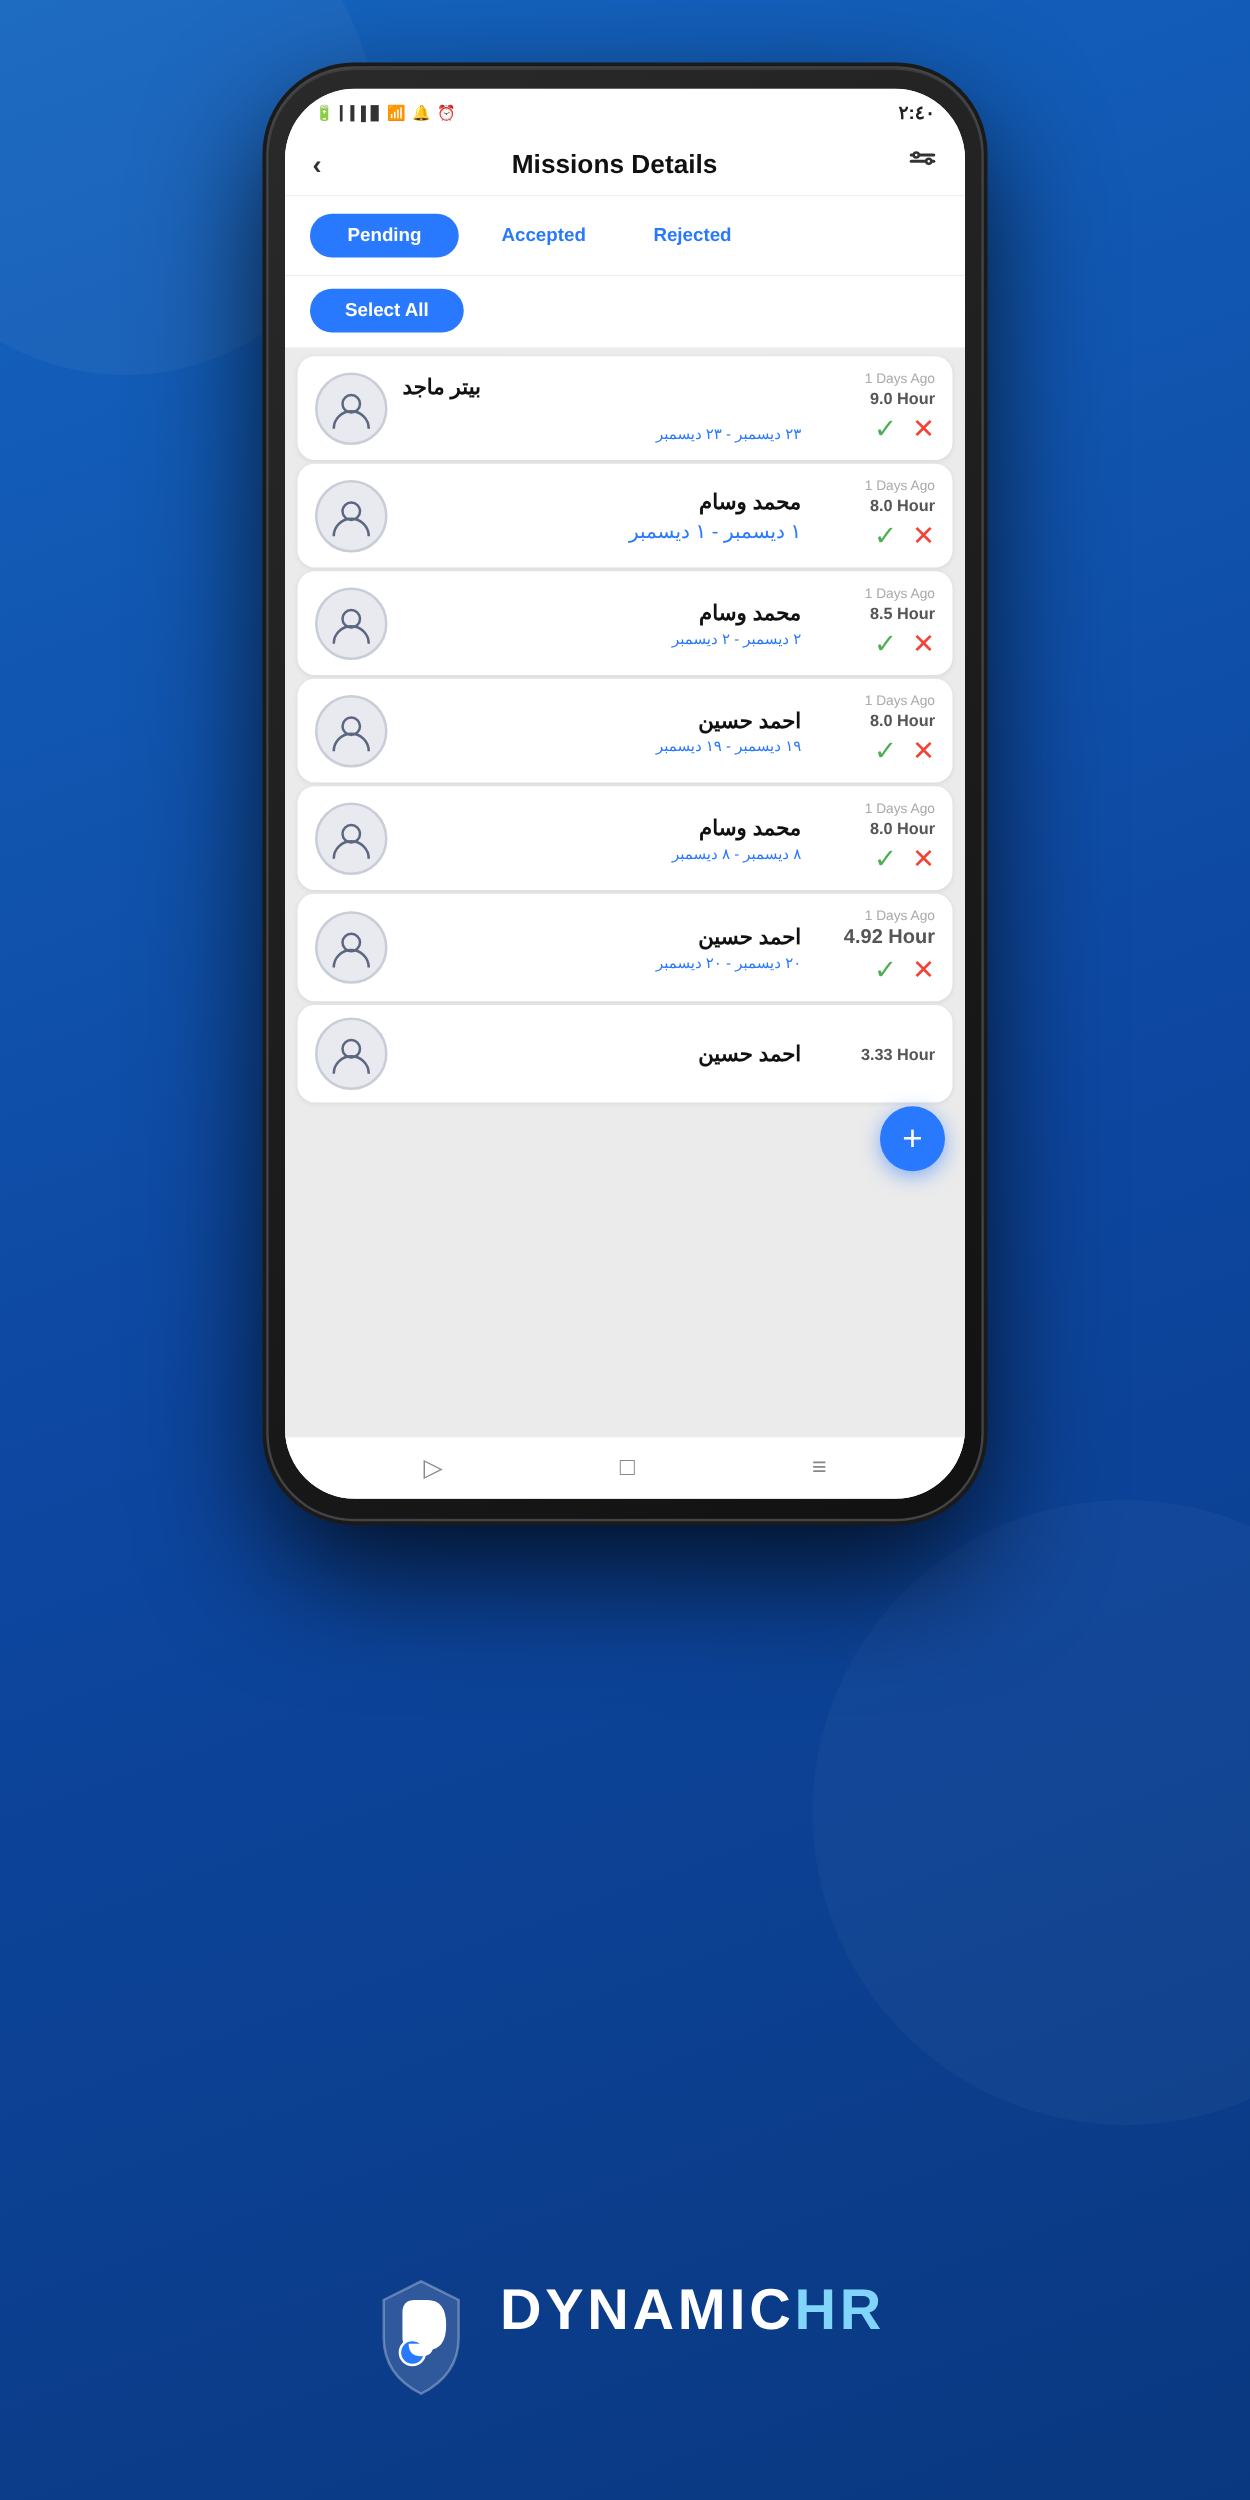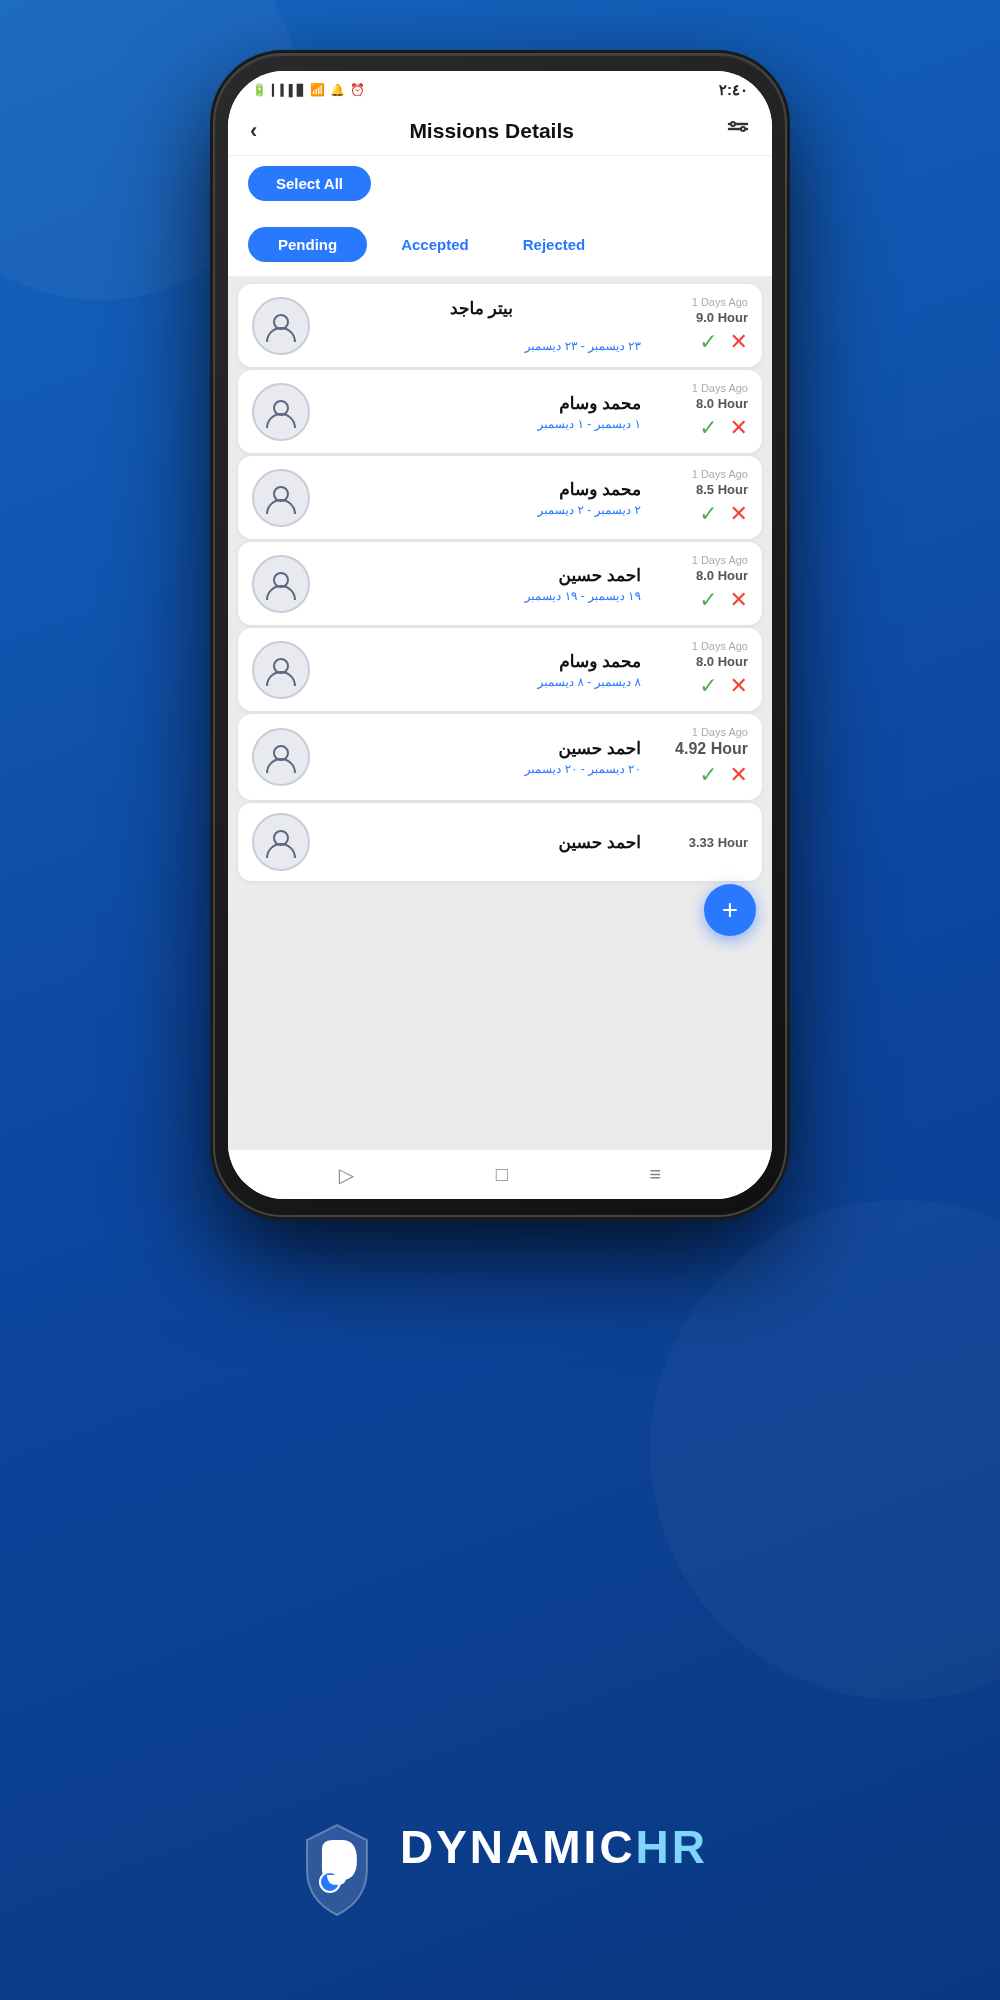--- a/index.html
+++ b/index.html
@@ -49,41 +49,41 @@
           <svg width="24" height="24" viewBox="0 0 24 24" fill="none">
             <line x1="3" y1="7" x2="21" y2="7" stroke="#333" stroke-width="2.5" stroke-linecap="round"></line>
             <line x1="3" y1="12" x2="21" y2="12" stroke="#333" stroke-width="2.5" stroke-linecap="round"></line>
             <line x1="7" y1="7" x2="7" y2="7" stroke="#333" stroke-width="2.5" stroke-linecap="round"></line>
             <circle cx="7" cy="7" r="2" fill="white" stroke="#333" stroke-width="2"></circle>
             <circle cx="17" cy="12" r="2" fill="white" stroke="#333" stroke-width="2"></circle>
           </svg>
         </div>
       </div>
 
-      <div style="background:#fff;padding:10px 20px 12px;flex-shrink:0;">
-        <button style="background:#2979ff;color:#fff;border:none;border-radius:25px;padding:9px 28px;font-size:15px;font-weight:700;cursor:pointer;">Select All</button>
-      </div>
-
       <div style="background:#fff;display:flex;align-items:center;padding:14px 20px;gap:14px;flex-shrink:0;border-bottom:1px solid #eee;">
         <button style="padding:9px 30px;border-radius:25px;border:none;font-size:15px;font-weight:700;background:#2979ff;color:#fff;cursor:pointer;">Pending</button>
         <button style="padding:9px 20px;border-radius:25px;border:none;font-size:15px;font-weight:700;background:transparent;color:#2979ff;cursor:pointer;">Accepted</button>
         <button style="padding:9px 20px;border-radius:25px;border:none;font-size:15px;font-weight:700;background:transparent;color:#2979ff;cursor:pointer;">Rejected</button>
       </div>
 
+      <div style="background:#fff;padding:10px 20px 12px;flex-shrink:0;">
+        <button style="background:#2979ff;color:#fff;border:none;border-radius:25px;padding:9px 28px;font-size:15px;font-weight:700;cursor:pointer;">Select All</button>
+      </div>
+
       <div style="flex:1;overflow-y:auto;background:#ebebeb;padding:4px 0;position:relative;">
 
         <div style="background:#fff;margin:3px 10px;border-radius:14px;padding:12px 14px;display:flex;align-items:center;gap:12px;box-shadow:0 1px 4px rgba(0,0,0,0.07);">
           <div style="width:58px;height:58px;border-radius:50%;background:#e8eaf0;border:2px solid #c8cdd8;display:flex;align-items:center;justify-content:center;flex-shrink:0;">
             <svg width="36" height="36" viewBox="0 0 36 36" fill="none">
               <circle cx="18" cy="14" r="7" stroke="#5c6680" stroke-width="2"></circle>
               <path d="M4 34c0-7.732 6.268-14 14-14s14 6.268 14 14" stroke="#5c6680" stroke-width="2"></path>
             </svg>
           </div>
           <div style="flex:1;">
-            <div style="font-size:17px;font-weight:800;color:#111;text-align:center;direction:rtl;">بيتر ماجد</div>
+            <div style="font-size:17px;font-weight:800;color:#111;text-align:left;direction:rtl;">بيتر ماجد</div>
             <div style="font-size:12px;color:#2979ff;text-align:right;direction:rtl;margin-top:20px;">٢٣ ديسمبر - ٢٣ ديسمبر</div>
           </div>
           <div style="display:flex;flex-direction:column;align-items:flex-end;gap:2px;min-width:95px;">
             <span style="font-size:11px;color:#aaa;">1 Days Ago</span>
             <span style="font-size:13px;color:#555;font-weight:700;">9.0  Hour</span>
             <div style="display:flex;gap:12px;margin-top:2px;">
               <span style="color:#4caf50;font-size:22px;cursor:pointer;">✓</span>
               <span style="color:#f44336;font-size:22px;cursor:pointer;">✕</span>
             </div>
           </div>
@@ -91,21 +91,21 @@
 
         <div style="background:#fff;margin:3px 10px;border-radius:14px;padding:12px 14px;display:flex;align-items:center;gap:12px;box-shadow:0 1px 4px rgba(0,0,0,0.07);">
           <div style="width:58px;height:58px;border-radius:50%;background:#e8eaf0;border:2px solid #c8cdd8;display:flex;align-items:center;justify-content:center;flex-shrink:0;">
             <svg width="36" height="36" viewBox="0 0 36 36" fill="none">
               <circle cx="18" cy="14" r="7" stroke="#5c6680" stroke-width="2"></circle>
               <path d="M4 34c0-7.732 6.268-14 14-14s14 6.268 14 14" stroke="#5c6680" stroke-width="2"></path>
             </svg>
           </div>
           <div style="flex:1;">
             <div style="font-size:17px;font-weight:800;color:#111;text-align:right;direction:rtl;">محمد وسام</div>
-            <div style="font-size:12px;color:#2979ff;text-align:right;direction:rtl;margin-top:3px;">١ ديسمبر - ١ ديسمبر</div>
+            <div style="font-size:16px;color:#2979ff;text-align:right;direction:rtl;margin-top:3px;">١ ديسمبر - ١ ديسمبر</div>
           </div>
           <div style="display:flex;flex-direction:column;align-items:flex-end;gap:2px;min-width:95px;">
             <span style="font-size:11px;color:#aaa;">1 Days Ago</span>
             <span style="font-size:13px;color:#555;font-weight:700;">8.0  Hour</span>
             <div style="display:flex;gap:12px;margin-top:2px;">
               <span style="color:#4caf50;font-size:22px;cursor:pointer;">✓</span>
               <span style="color:#f44336;font-size:22px;cursor:pointer;">✕</span>
             </div>
           </div>
         </div>

